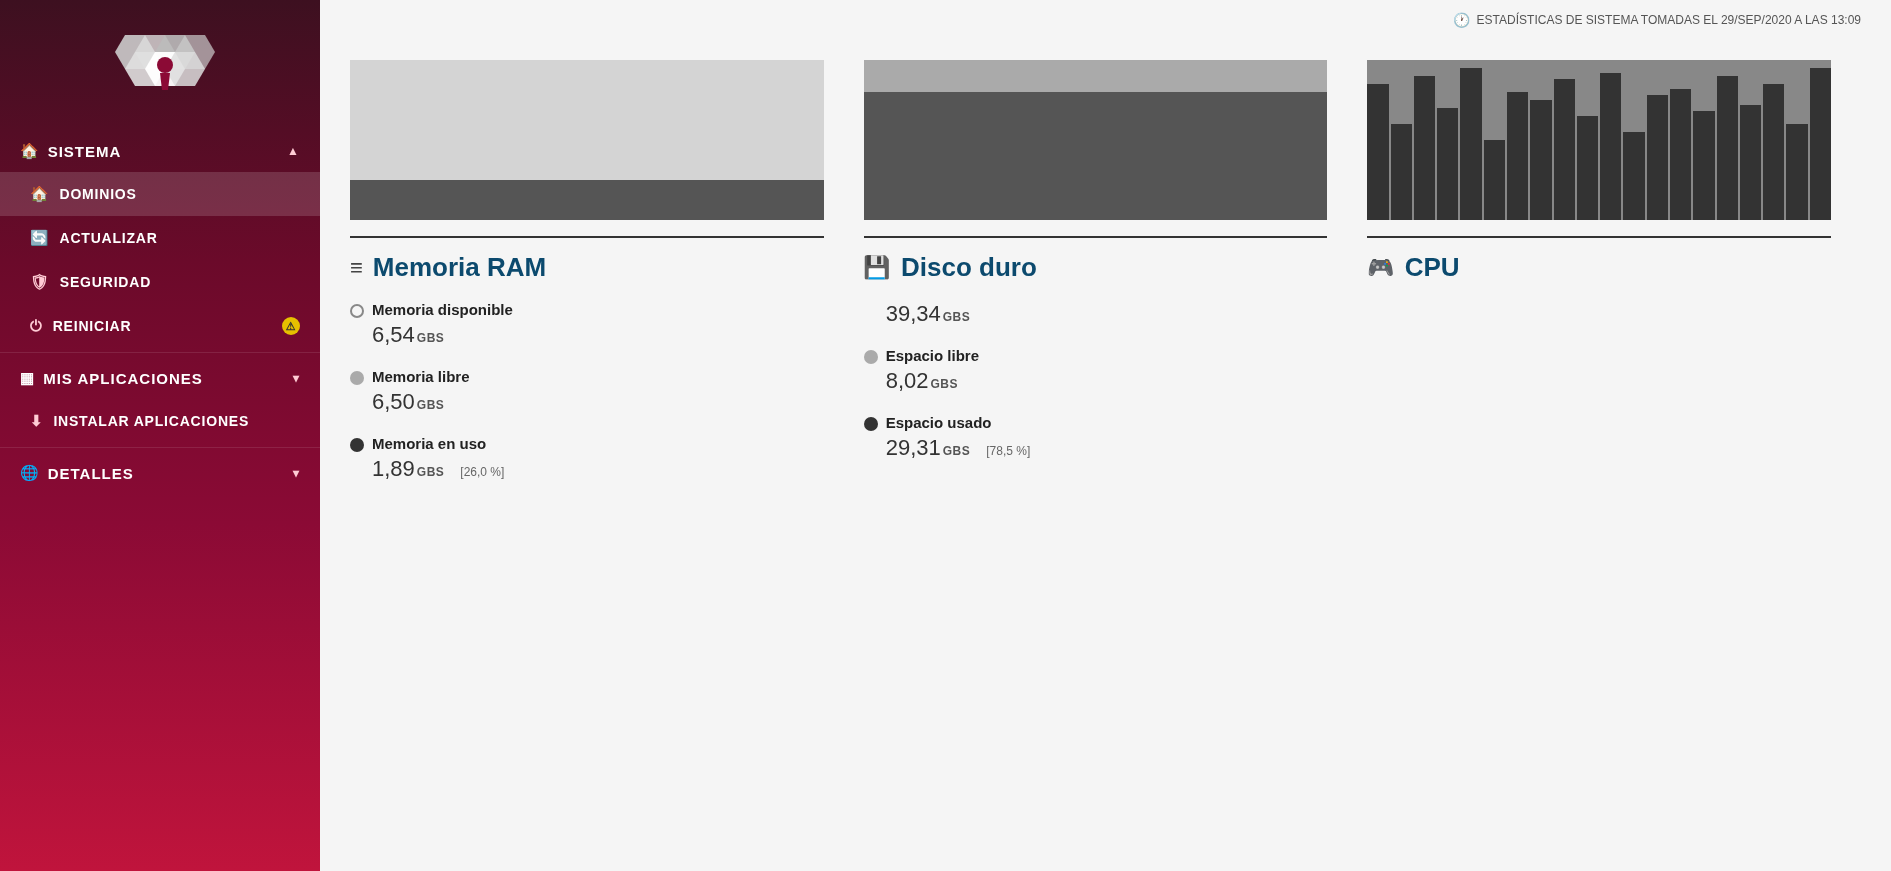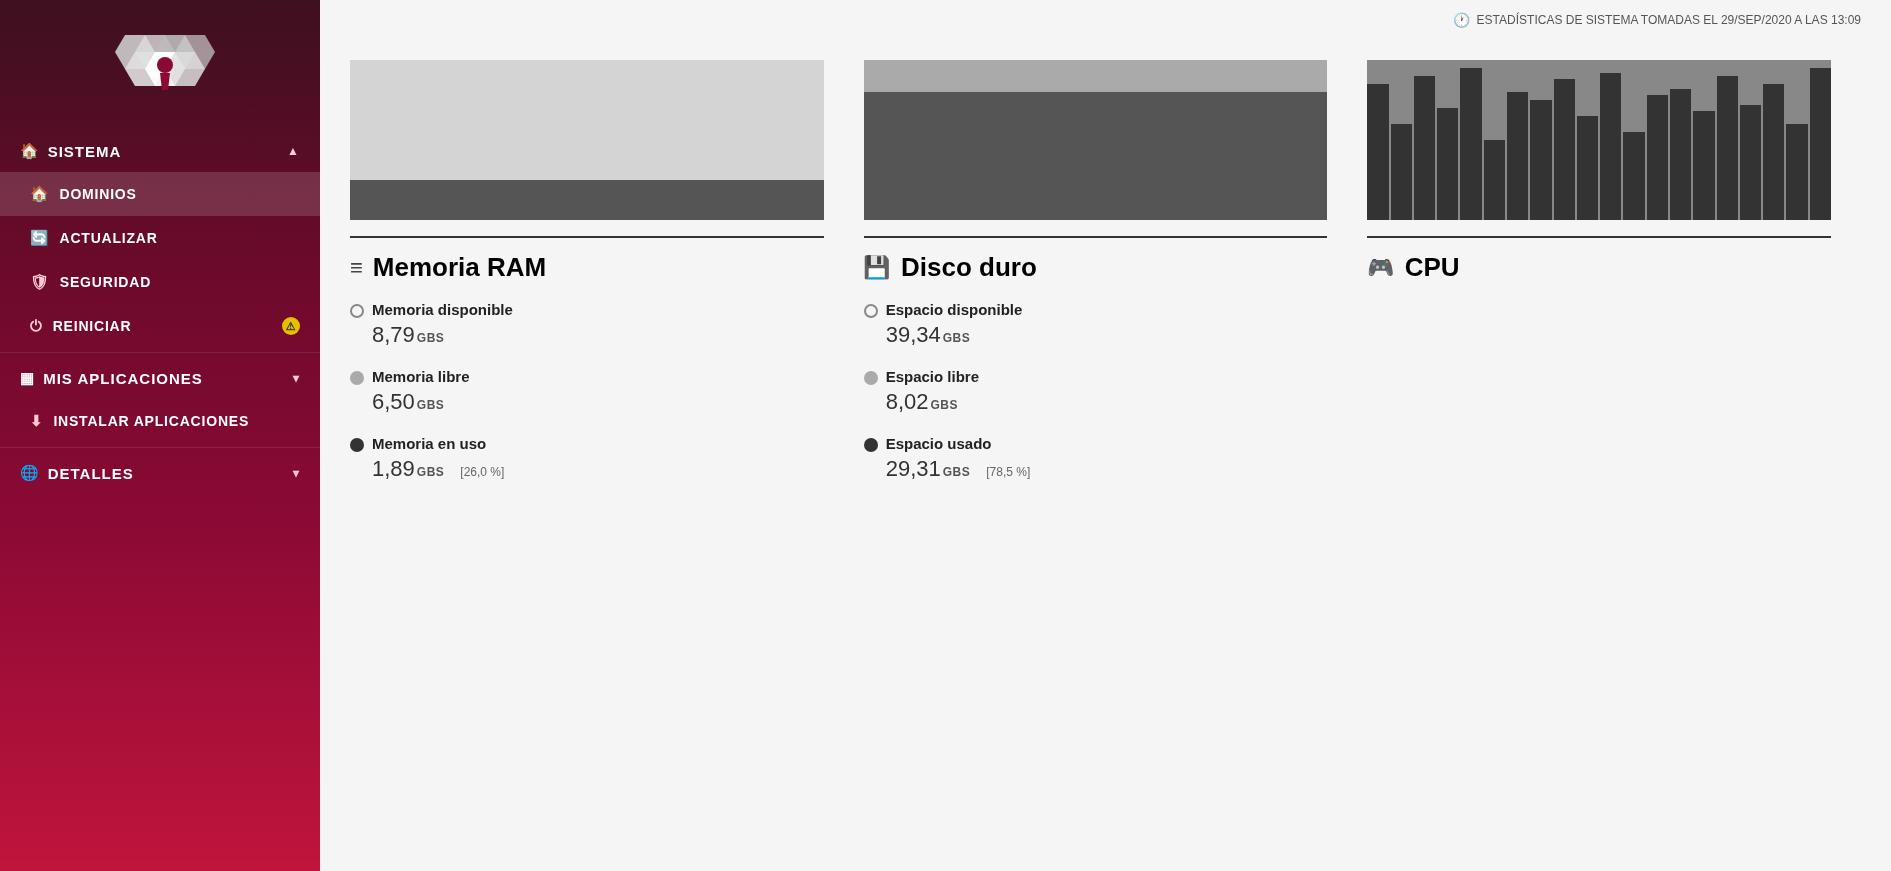--- a/index.html
+++ b/index.html
@@ -189,21 +189,21 @@
       align-items: center;
       gap: 10px;
       border-top: 2px solid #333;
       padding-top: 14px;
       margin-bottom: 18px;
     }
 
     .stat-title {
       font-size: 26px;
       font-weight: 700;
-      color: #000000;
+      color: #0c4a6e;
     }
 
     .stat-icon {
       font-size: 22px;
       color: #444;
     }
 
     .stat-metric {
       margin-bottom: 20px;
     }
@@ -367,21 +367,21 @@
         <span class="stat-icon">≡</span>
         <span class="stat-title">Memoria RAM</span>
       </div>
 
       <div class="stat-metric">
         <div class="metric-label-row">
           <span class="metric-dot dot-empty"></span>
           <span class="metric-label">Memoria disponible</span>
         </div>
         <div class="metric-value">
-          <span>8,79</span><span class="unit">GBS</span>
+          <span>6,54</span><span class="unit">GBS</span>
         </div>
       </div>
 
       <div class="stat-metric">
         <div class="metric-label-row">
           <span class="metric-dot dot-gray"></span>
           <span class="metric-label">Memoria libre</span>
         </div>
         <div class="metric-value">
           <span>6,50</span><span class="unit">GBS</span>
@@ -405,24 +405,20 @@
           <div class="disk-bar-top"></div>
           <div class="disk-bar-bottom"></div>
         </div>
       </div>
       <div class="stat-title-row">
         <span class="stat-icon">💾</span>
         <span class="stat-title">Disco duro</span>
       </div>
 
       <div class="stat-metric">
-        <div class="metric-label-row">
-          <span class="metric-dot dot-empty"></span>
-          <span class="metric-label">Espacio disponible</span>
-        </div>
         <div class="metric-value">
           <span>39,34</span><span class="unit">GBS</span>
         </div>
       </div>
 
       <div class="stat-metric">
         <div class="metric-label-row">
           <span class="metric-dot dot-gray"></span>
           <span class="metric-label">Espacio libre</span>
         </div>

